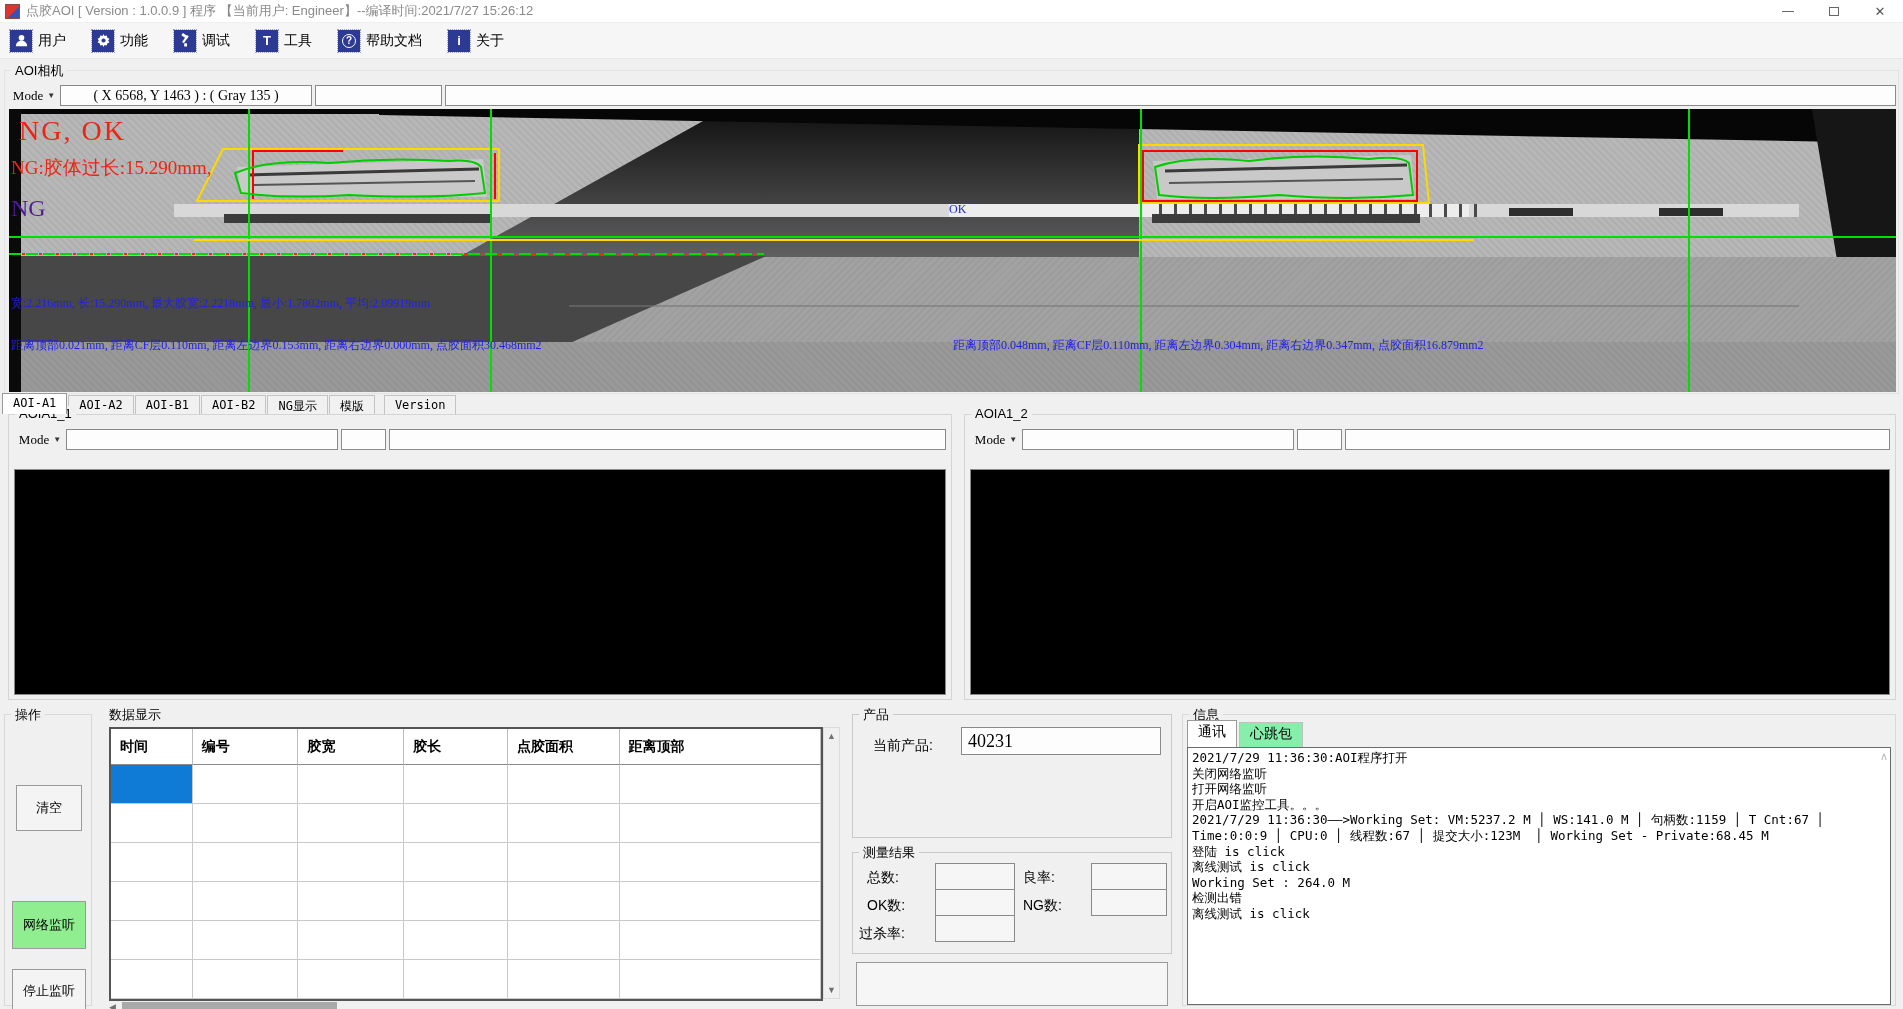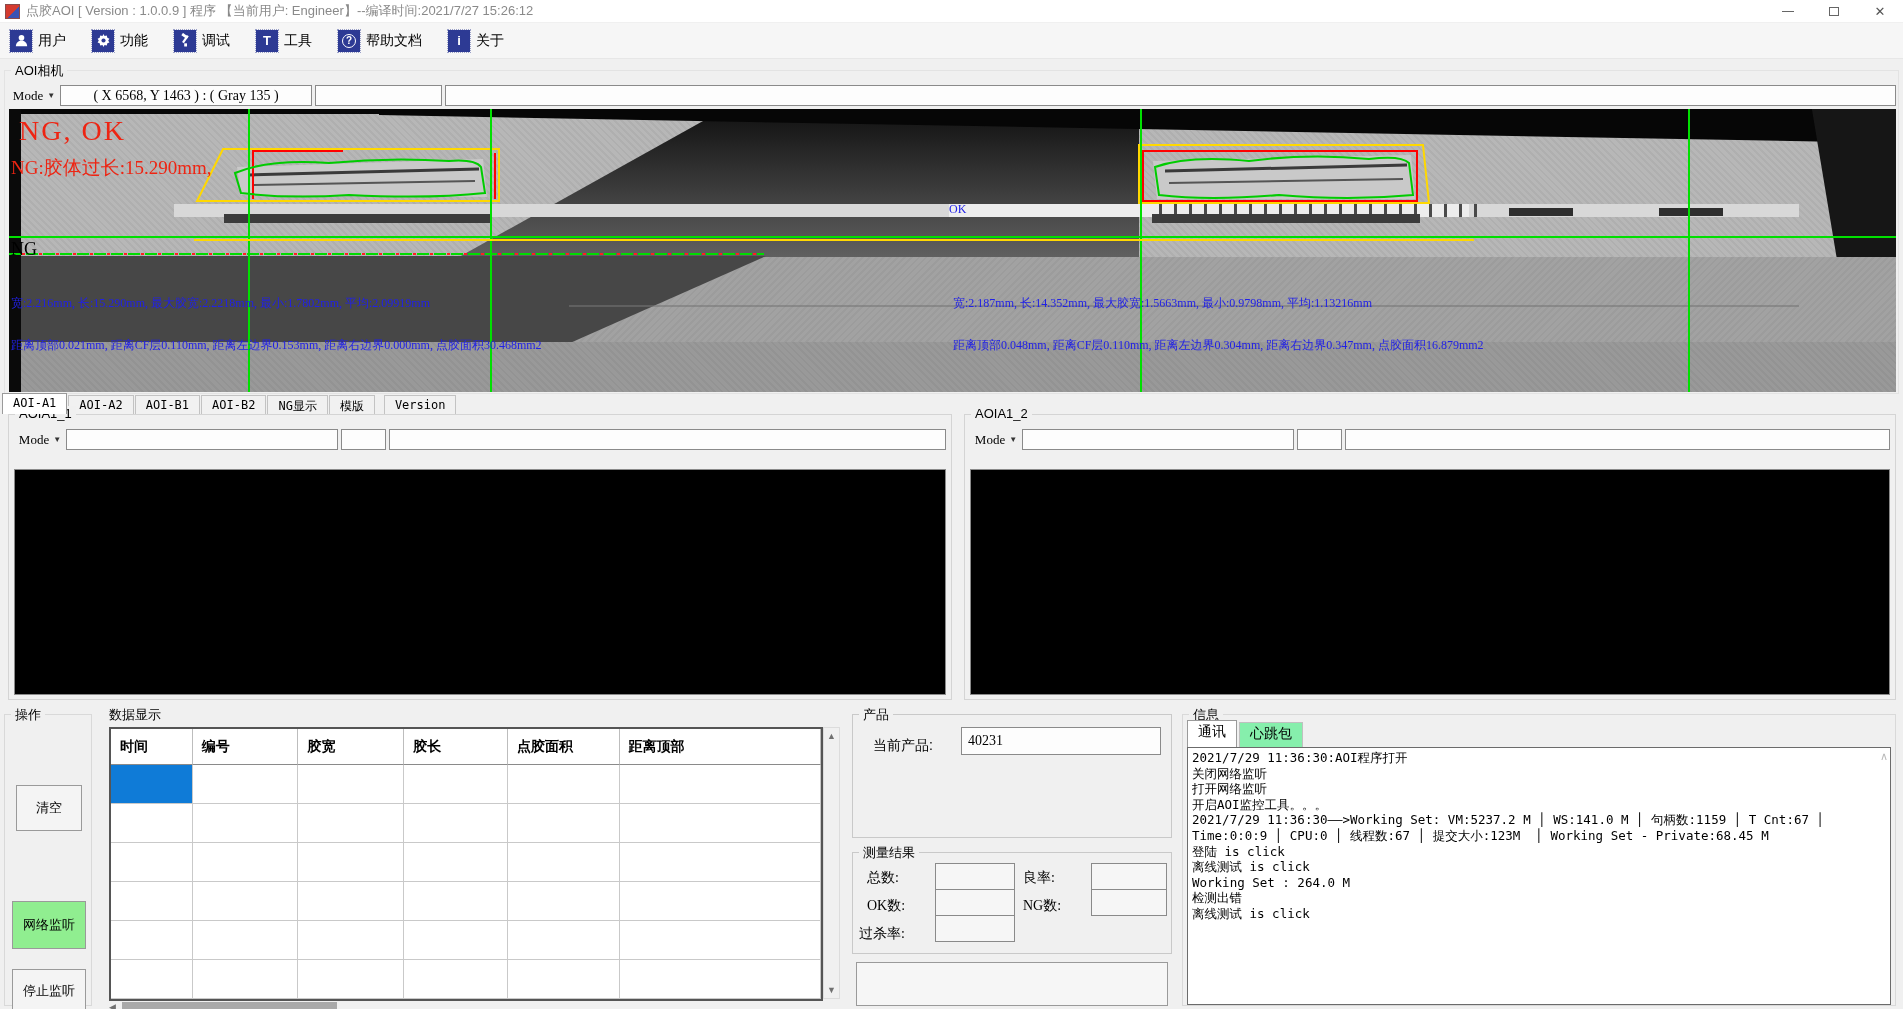--- a/index.html
+++ b/index.html
@@ -75,21 +75,21 @@
   .cam-lower-dark { left:12px; top:147px; width:745px; height:86px; background:#474747;
     clip-path:polygon(0 0,100% 0,74% 100%,0 100%); }
   .cam-hline { left:560px; top:196px; width:1230px; height:2px; background:#747474; opacity:.55; }
   .cam-bottom { left:12px; top:233px; right:0; bottom:0; background:#999999;
     background-image:repeating-linear-gradient(45deg,rgba(0,0,0,.04) 0 2px,transparent 2px 5px);}
   #cam-svg { position:absolute; left:0; top:0; }
   .cam-text { position:absolute; white-space:nowrap;
     font-family:"Liberation Serif","DejaVu Serif",serif; }
   #txt-result { left:10px; top:6px; font-size:28px; color:#ee2412; letter-spacing:2px;}
   #txt-reason { left:2px; top:46px; font-size:19px; color:#ee2412; }
-  #txt-ng { left:2px; top:86px; font-size:18px; color:#000000;margin-top:44px; }
+  #txt-ng { left:2px; top:86px; font-size:24px; color:#4c1d95; }
   #txt-ok-small { left:940px; top:93px; font-size:12px; color:#2222e8; }
   .blue-line { font-size:12px; color:#2121e6; }
   #txt-l1 { left:2px; top:186px; } #txt-l2 { left:2px; top:228px; }
   #txt-r1 { left:944px; top:186px; } #txt-r2 { left:944px; top:228px; }
   
   #tabstrip { position:absolute; top:393px; left:2px; height:21px; display:flex; align-items:flex-end;
     font-family:"DejaVu Sans Mono","Liberation Mono",monospace; font-size:12px; }
   .tab { padding:2px 10px 3px 10px; border:1px solid #c3c3c3; border-bottom:none;
     background:#f1f1f1; margin-right:1px; height:19px; }
   .tab.active { background:#ffffff; border-color:#9a9a9a; height:21px; position:relative; z-index:2; }
@@ -123,22 +123,22 @@
   .vscroll { position:absolute; top:12px; left:722px; width:17px; height:272px;
     background:#f0f0f0; border:1px solid #dcdcdc; display:flex; flex-direction:column;
     justify-content:space-between; align-items:center; color:#707070; font-size:9px; padding:3px 0;}
   .hscroll { position:absolute; top:286px; left:8px; width:714px; height:11px;
     background:#f0f0f0; display:flex; align-items:center; color:#707070; font-size:9px; }
   .hthumb { width:215px; height:9px; background:#a9a9a9; margin-left:6px; }
   #product-group { left:852px; width:320px; height:124px; border-color:#c9c9c9;}
   #lbl-current { position:absolute; left:20px; top:22px; font-size:14px; }
   #current-product { position:absolute; left:108px; top:12px; width:200px; height:28px;
     border:1px solid #8a8a8a; background:#fdfdfd; display:flex; align-items:center; padding-left:6px;
-    font-family:"Liberation Serif","DejaVu Serif",serif; font-size:14px;}
-  #measure-group { top:852px; left:852px; width:320px; height:102px; border-color:#c9c9c9;font-family:Liberation Serif, serif;}
+    font-family:"Liberation Serif","DejaVu Serif",serif; font-size:18px;}
+  #measure-group { top:852px; left:852px; width:320px; height:102px; border-color:#c9c9c9;}
   .m-label { position:absolute; font-size:14px; }
   .m-box { position:absolute; width:80px; height:27px; border:1px solid #8a8a8a; background:#f6f6f6; }
   #ml-total { left:14px; top:16px; } #mb-total { left:82px; top:10px; }
   #ml-ok { left:14px; top:44px; } #mb-ok { left:82px; top:36px; }
   #ml-overkill { left:6px; top:72px; } #mb-overkill { left:82px; top:62px; }
   #ml-yield { left:170px; top:16px; } #mb-yield { left:238px; top:10px; width:76px;}
   #ml-ng { left:170px; top:44px; } #mb-ng { left:238px; top:36px; width:76px;}
   #measure-extra { position:absolute; top:962px; left:856px; width:312px; height:44px;
     border:1px solid #9a9a9a; background:#f6f6f6; }
   #info-group { left:1182px; width:714px; height:292px; }
@@ -277,21 +277,20 @@
       <line x1="0" y1="145" x2="755" y2="145" stroke="#00dc00" stroke-width="2" stroke-dasharray="12 5"></line>
       <line x1="0" y1="145" x2="755" y2="145" stroke="#ff2020" stroke-width="2" stroke-dasharray="3 14" stroke-dashoffset="-13"></line>
     </svg>
 
     <div id="txt-result" class="cam-text">NG, OK</div>
     <div id="txt-reason" class="cam-text">NG:胶体过长:15.290mm,</div>
     <div id="txt-ng" class="cam-text">NG</div>
     <div id="txt-ok-small" class="cam-text">OK</div>
     <div id="txt-l1" class="cam-text blue-line">宽:2.216mm, 长:15.290mm, 最大胶宽:2.2218mm, 最小:1.7802mm, 平均:2.09919mm</div>
     <div id="txt-l2" class="cam-text blue-line">距离顶部0.021mm, 距离CF层0.110mm, 距离左边界0.153mm, 距离右边界0.000mm, 点胶面积30.468mm2</div>
-    <div id="txt-r1" class="cam-text blue-line">宽:2.187mm, 长:14.352mm, 最大胶宽:1.5663mm, 最小:0.9798mm, 平均:1.13216mm</div>
     <div id="txt-r2" class="cam-text blue-line">距离顶部0.048mm, 距离CF层0.110mm, 距离左边界0.304mm, 距离右边界0.347mm, 点胶面积16.879mm2</div>
   </div>
 </div>
 
 <div id="tabstrip">
   <span class="tab active">AOI-A1</span>
   <span class="tab">AOI-A2</span>
   <span class="tab">AOI-B1</span>
   <span class="tab">AOI-B2</span>
   <span class="tab">NG显示</span>

